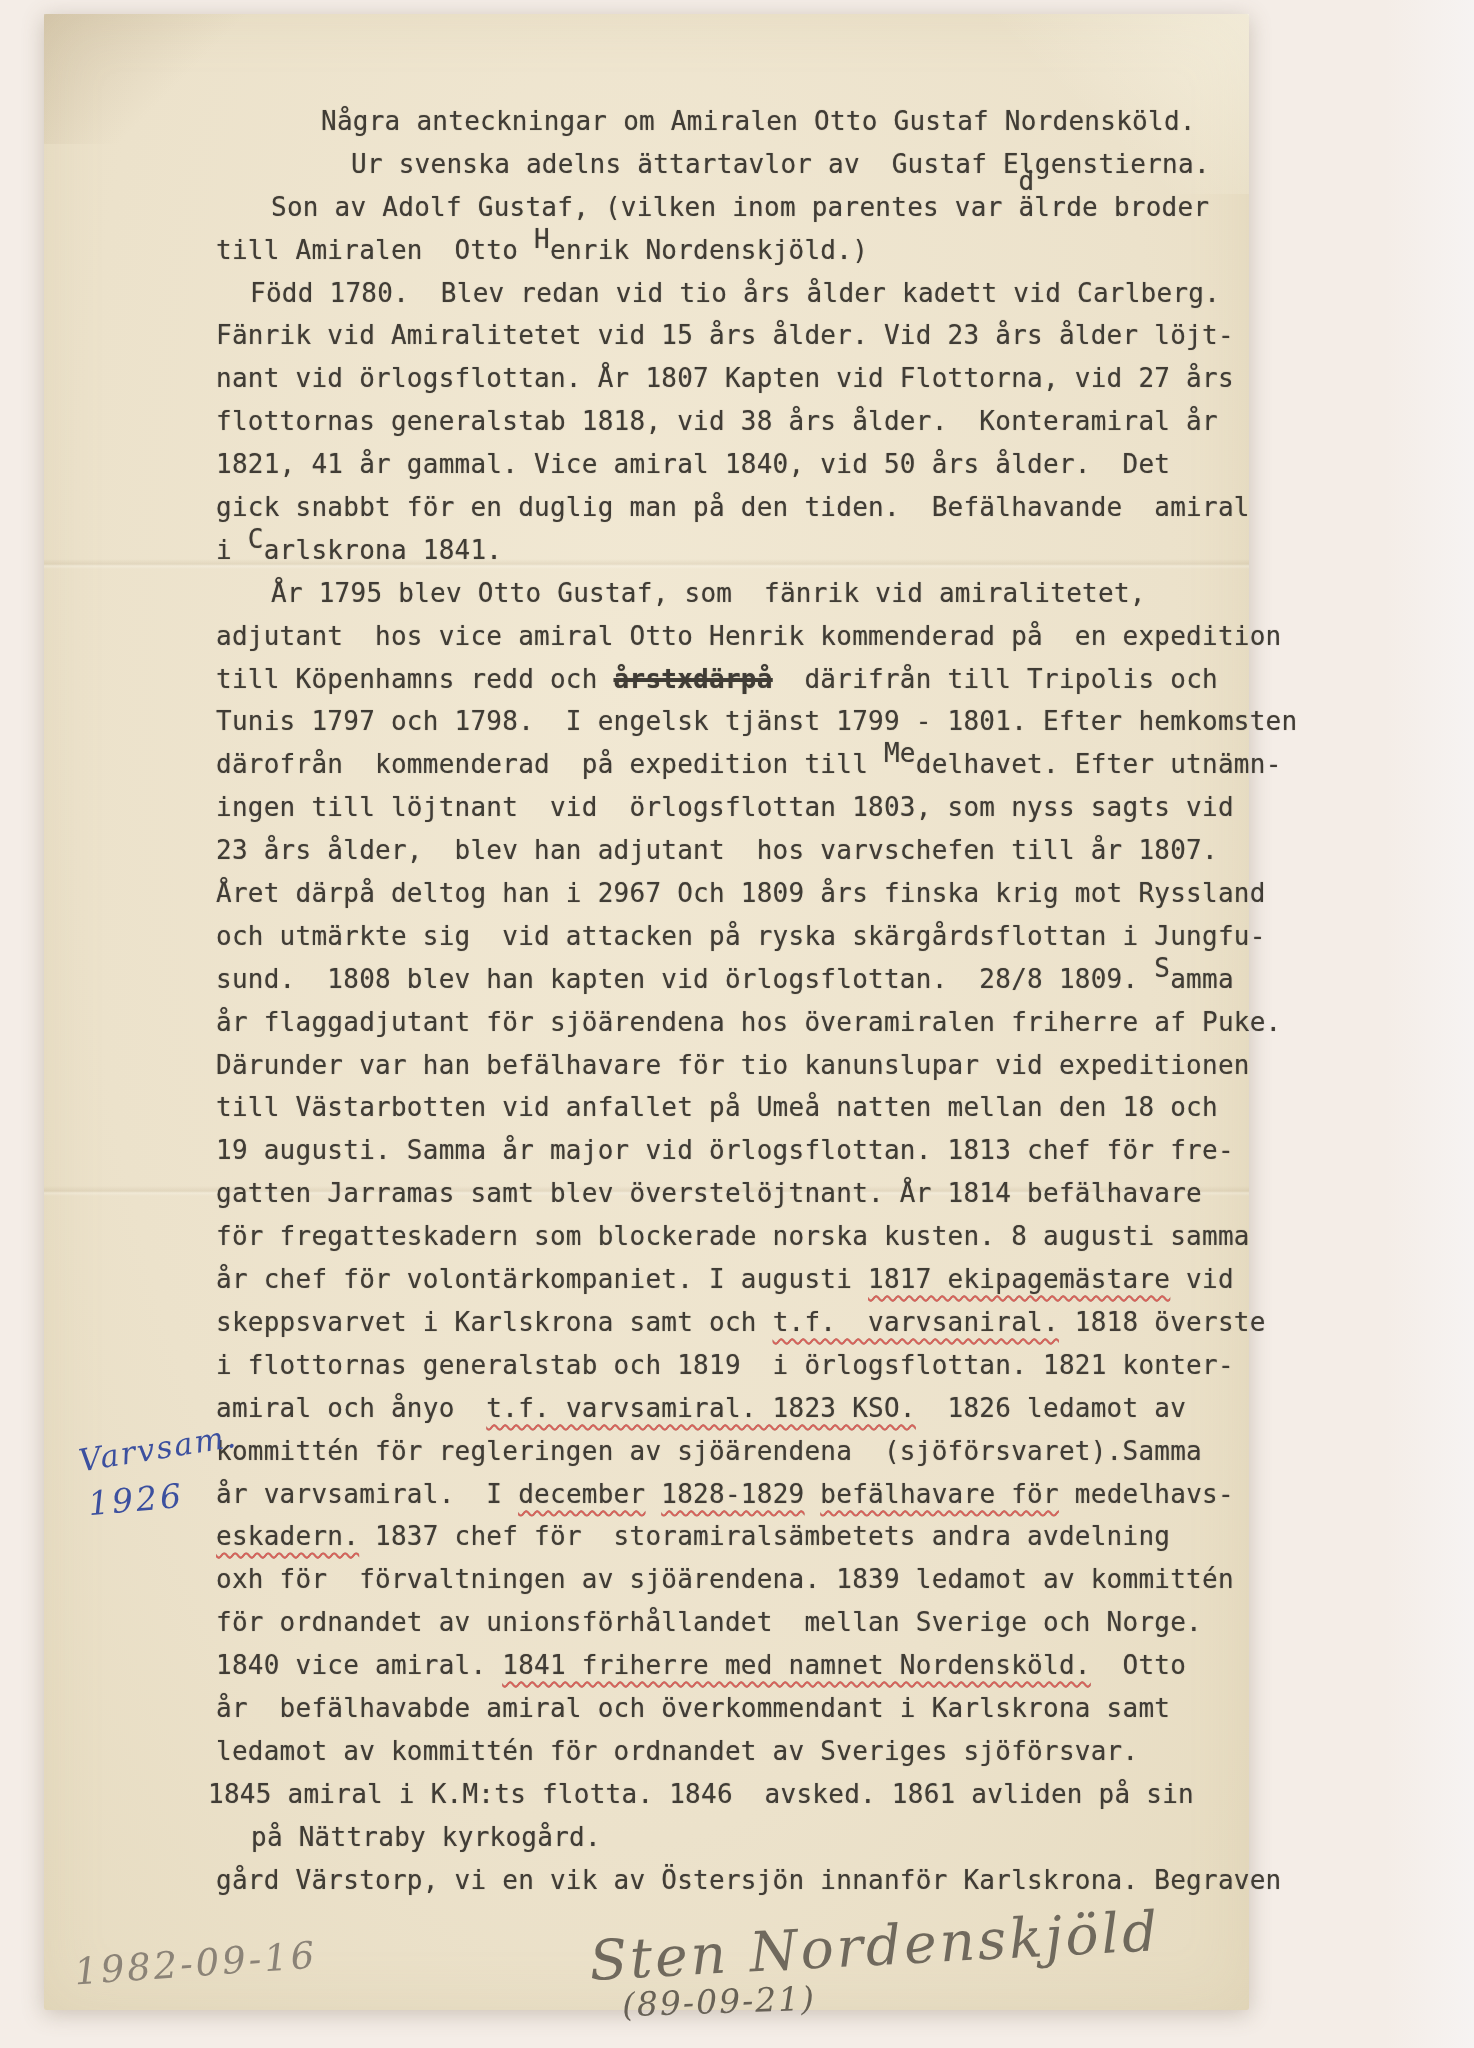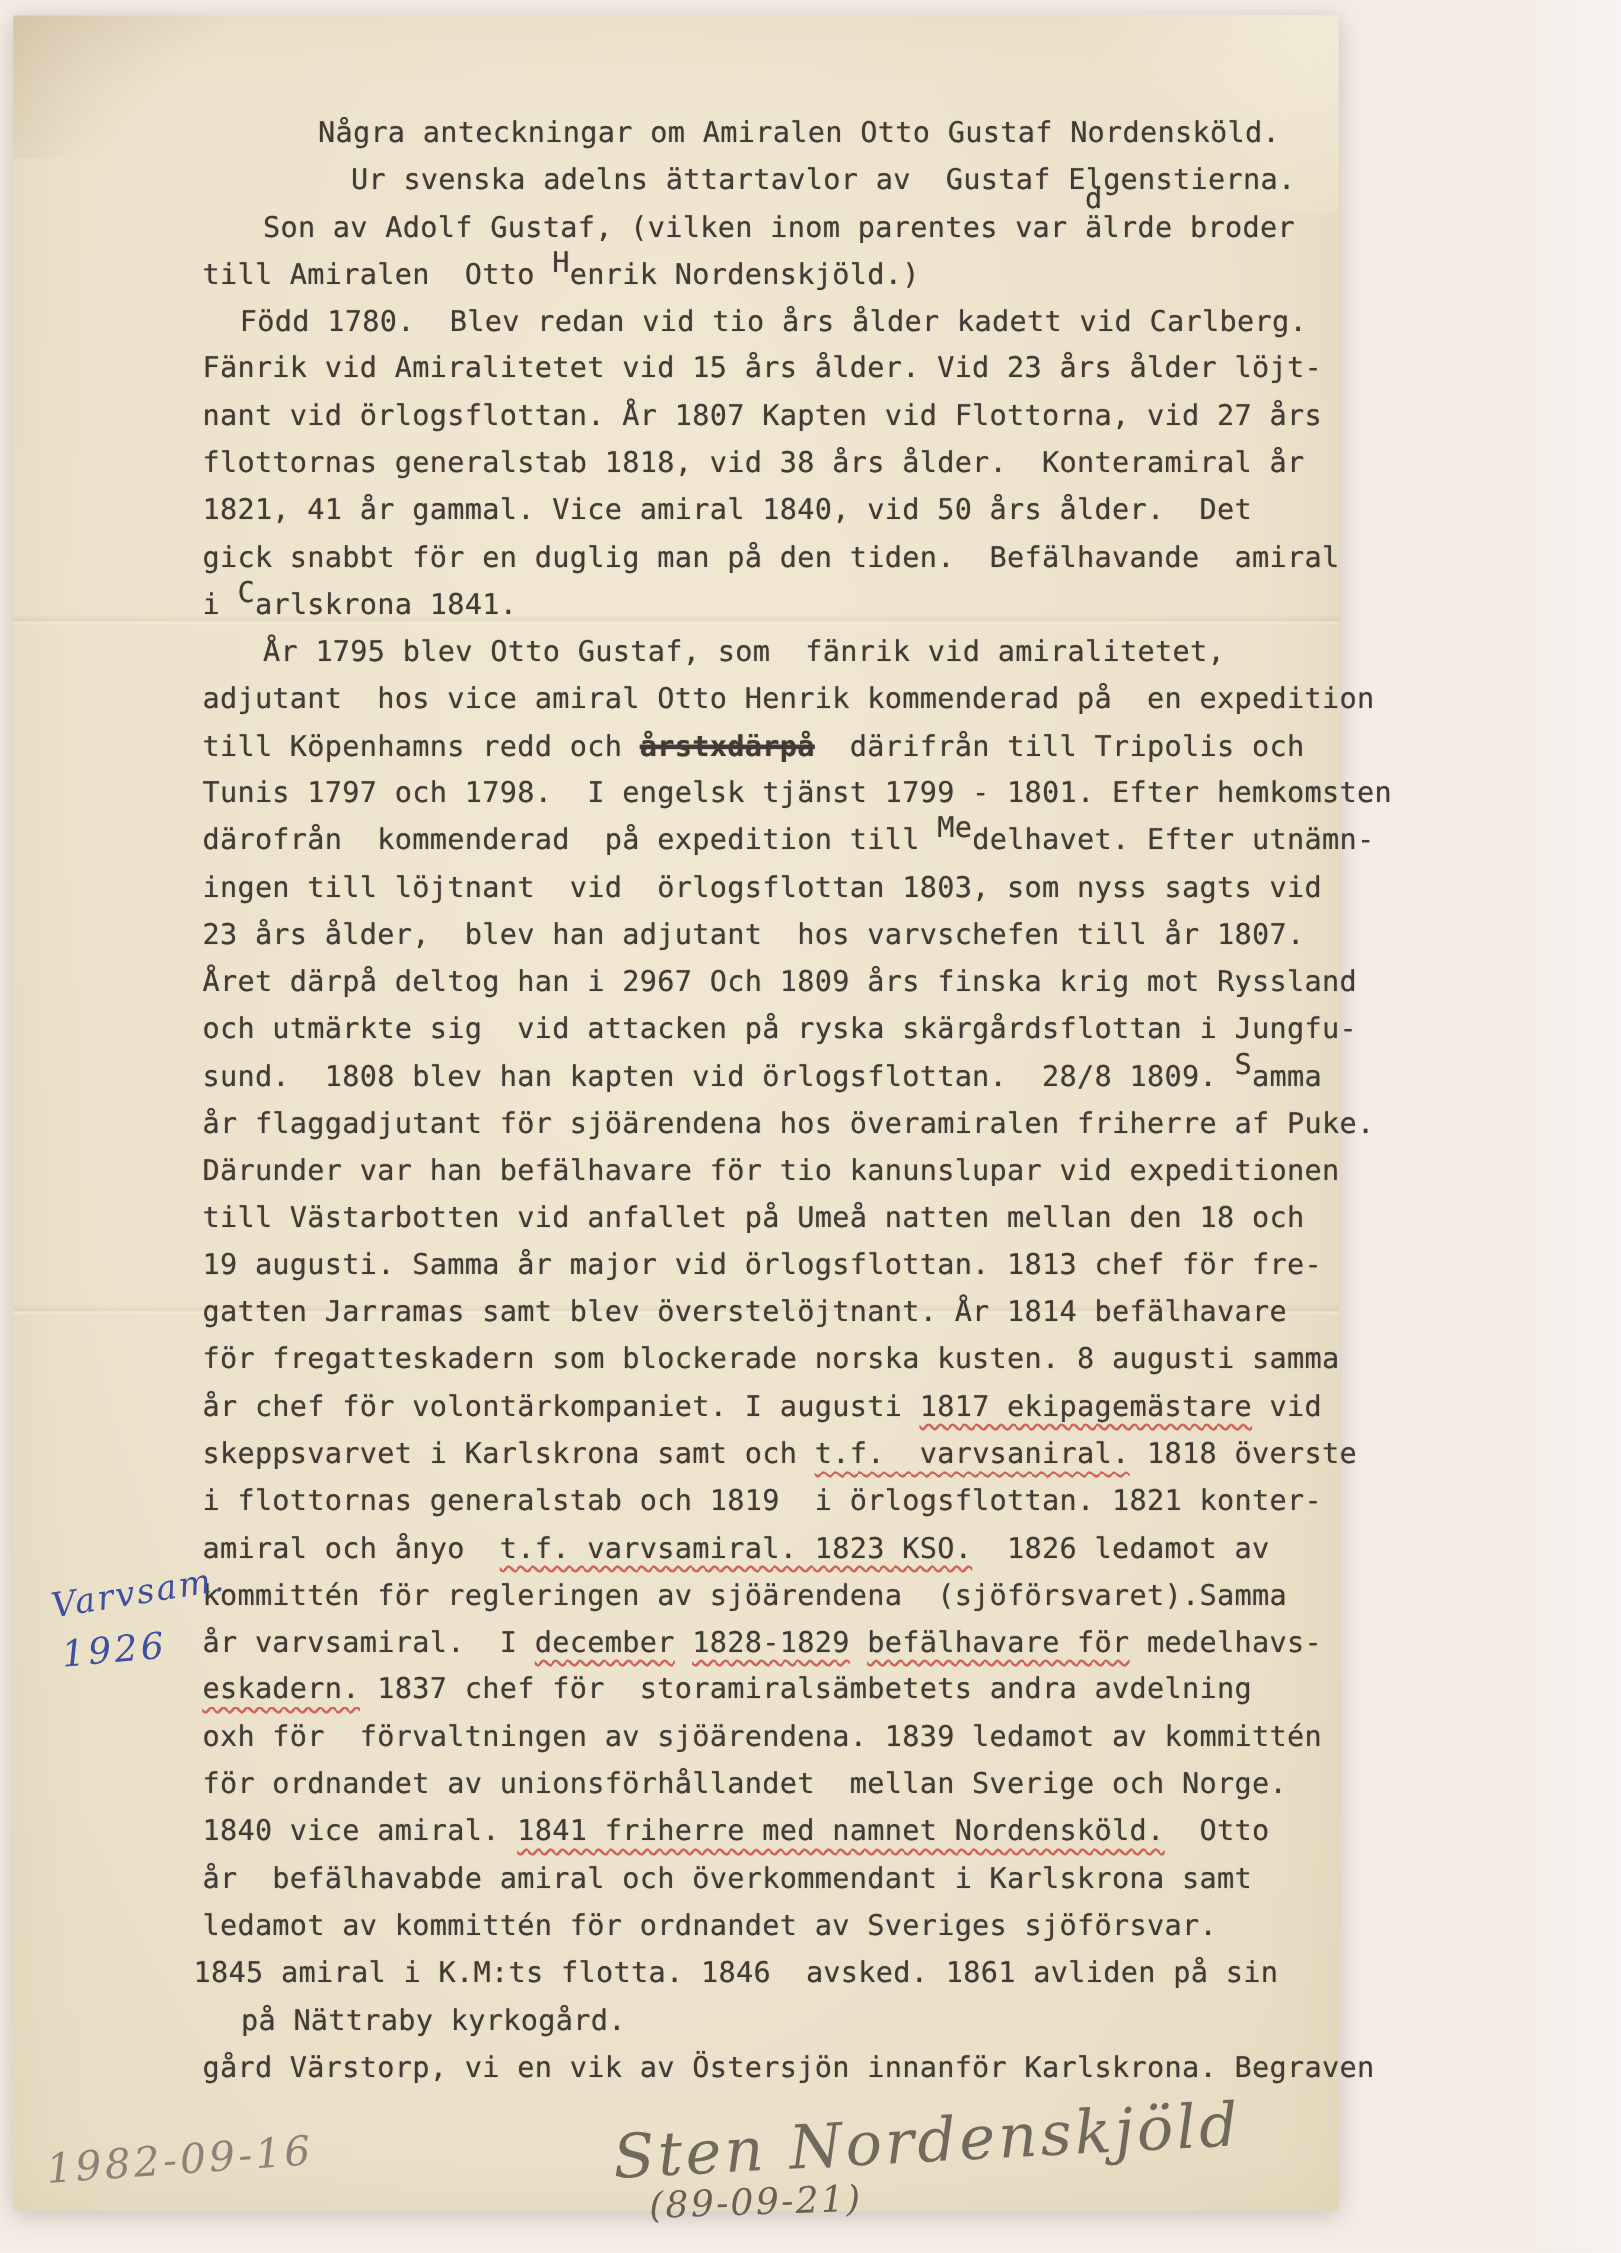--- a/index.html
+++ b/index.html
@@ -7,21 +7,21 @@
     --red_underline:#d9625a; --blue_ink:#3c509f; --pencil:#8b8377;
   }
   *{margin:0;padding:0;box-sizing:border-box;}
   html,body{width:1474px;height:2048px;}
   body{
     position:relative;overflow:hidden;
     background:linear-gradient(90deg,var(--background) 0%,var(--background) 94%,#f6f3f2 100%);
     font-family:"DejaVu Sans Mono",monospace;
   }
   .paper{
-    position:absolute;left:12px;top:14px;width:1205px;height:1996px;
+    position:absolute;left:44px;top:14px;width:1205px;height:1996px;
     background:radial-gradient(ellipse at 48% 32%, #f1e8d3 0%, var(--paper) 62%, #e6dbc0 100%);
     box-shadow:0 4px 22px rgba(110,92,70,.30), inset 0 0 60px rgba(190,170,130,.18);
     border-radius:2px;
   }
   .crease{position:absolute;left:0;width:100%;height:10px;pointer-events:none;
     background:linear-gradient(180deg,rgba(160,140,105,0) 0%,rgba(160,140,105,.14) 50%,rgba(255,255,250,.25) 70%,rgba(160,140,105,0) 100%);}
   .corner-shade{position:absolute;left:0;top:0;width:210px;height:130px;pointer-events:none;
     background:linear-gradient(135deg,rgba(150,125,90,.22) 0%,rgba(150,125,90,0) 60%);}
   .fold-tr{position:absolute;right:0;top:0;width:300px;height:180px;pointer-events:none;
     background:linear-gradient(225deg,rgba(255,252,240,.5) 0%,rgba(255,252,240,0) 55%);}

